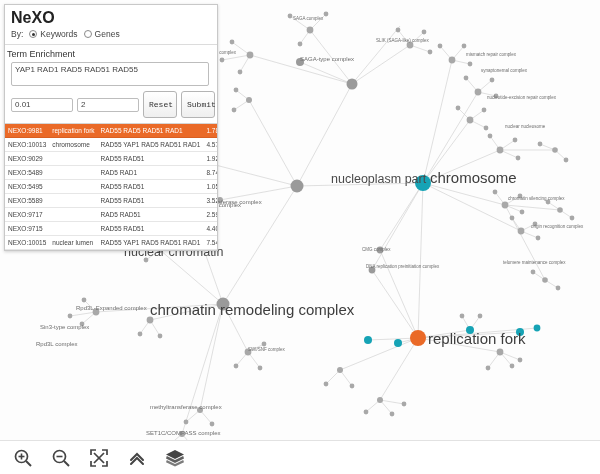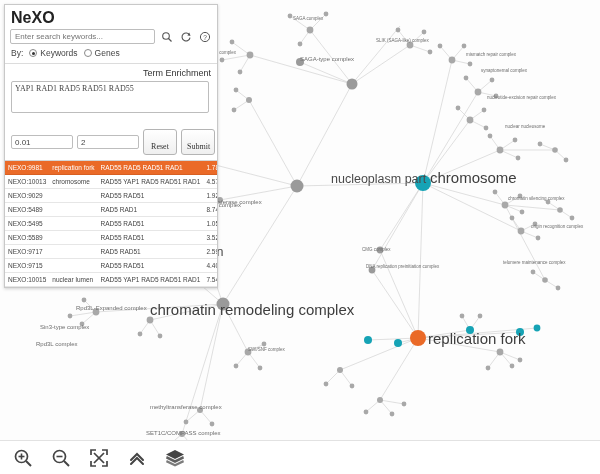--- a/index.html
+++ b/index.html
@@ -123,30 +123,29 @@
 
   .panel-sep {
     height: 1px;
     background: #dcdcdc;
     margin: 0;
   }
   .section-title {
     padding: 4px 6px 3px 2px;
     font-size: 9px;
     color: #333;
-    text-align: right;
   }
   #term-textarea {
     display: block;
     width: 198px;
-    height: 32px;
-    margin: 0 6px 16px 6px;
+    height: 24px;
+    margin: 0 6px 5px 6px;
     border: 1px solid #bdbdbd;
     border-radius: 2px;
-    font-family: Liberation Serif, serif;
+    font-family: Liberation Sans, sans-serif;
     font-size: 8px;
     color: #444;
     padding: 2px 3px;
     resize: none;
     box-sizing: border-box;
     outline: none;
   }
   .form-row {
     display: flex;
     align-items: center;
@@ -160,30 +159,30 @@
     border-radius: 2px;
     font-size: 8px;
     color: #444;
     padding: 0 3px;
     box-sizing: border-box;
     outline: none;
     background: #fff;
   }
   .num-input.wide { flex: 1; }
   .btn {
-    height: 14px;
+    height: 27px;
     min-width: 34px;
     border: 1px solid #b4b4b4;
     border-radius: 3px;
     background: linear-gradient(#ffffff, #efefef);
     font-size: 8px;
     color: #333;
     cursor: pointer;
-    padding: 12px 5px;
-    font-family: Liberation Serif, serif;
+    padding: 0 5px;
+    font-family: Liberation Mono, monospace;
   }
 
   
   #results {
     border-top: 1px solid #d5d5d5;
     max-height: 152px;
     overflow: hidden;
     background: #fff;
   }
   table.res {
@@ -487,41 +486,20 @@
     <div class="net-label small" style="left:40px;  top:324px;">Sin3-type complex</div>
     <div class="net-label tiny" style="left:248px; top:347px;">SWI/SNF complex</div>
     <div class="net-label small" style="left:36px;  top:341px;">Rpd3L complex</div>
     <div class="net-label small" style="left:150px; top:404px;">methyltransferase complex</div>
     <div class="net-label small" style="left:146px; top:430px;">SET1C/COMPASS complex</div>
   </div>
 
   <div id="panel">
     <div id="panel-title">NeXO</div>
 
-    <div class="search-row">
-      <input id="search-input" type="text" placeholder="Enter search keywords..." style="">
-      <button class="icon-btn" title="Search">
-        <svg width="12" height="12" viewBox="0 0 12 12">
-            <circle cx="5" cy="5" r="3.3" fill="none" stroke="#555" stroke-width="1.1"></circle>
-            <line x1="7.5" y1="7.5" x2="10.5" y2="10.5" stroke="#555" stroke-width="1.2"></line>
-          </svg>
-      </button>
-      <button class="icon-btn" title="Refresh">
-        <svg width="12" height="12" viewBox="0 0 12 12">
-            <path d="M9.6,4.2 A4,4 0 1 0 10,6.6" fill="none" stroke="#555" stroke-width="1.1"></path>
-            <polygon points="9.2,1.6 10.6,4.8 7.4,4.6" fill="#555"></polygon>
-          </svg>
-      </button>
-      <button class="icon-btn" title="Help">
-        <svg width="12" height="12" viewBox="0 0 12 12">
-            <circle cx="6" cy="6" r="4.6" fill="none" stroke="#555" stroke-width="1"></circle>
-            <text x="6" y="8.6" font-size="6.5" text-anchor="middle" fill="#555" font-family="Liberation Sans">?</text>
-          </svg>
-      </button>
-    </div>
 
     <div class="radio-row">
       <span>By:</span>
       <span class="radio-opt">
         <span class="radio checked"></span>
         <span>Keywords</span>
       </span>
       <span class="radio-opt">
         <span class="radio"></span>
         <span>Genes</span>

